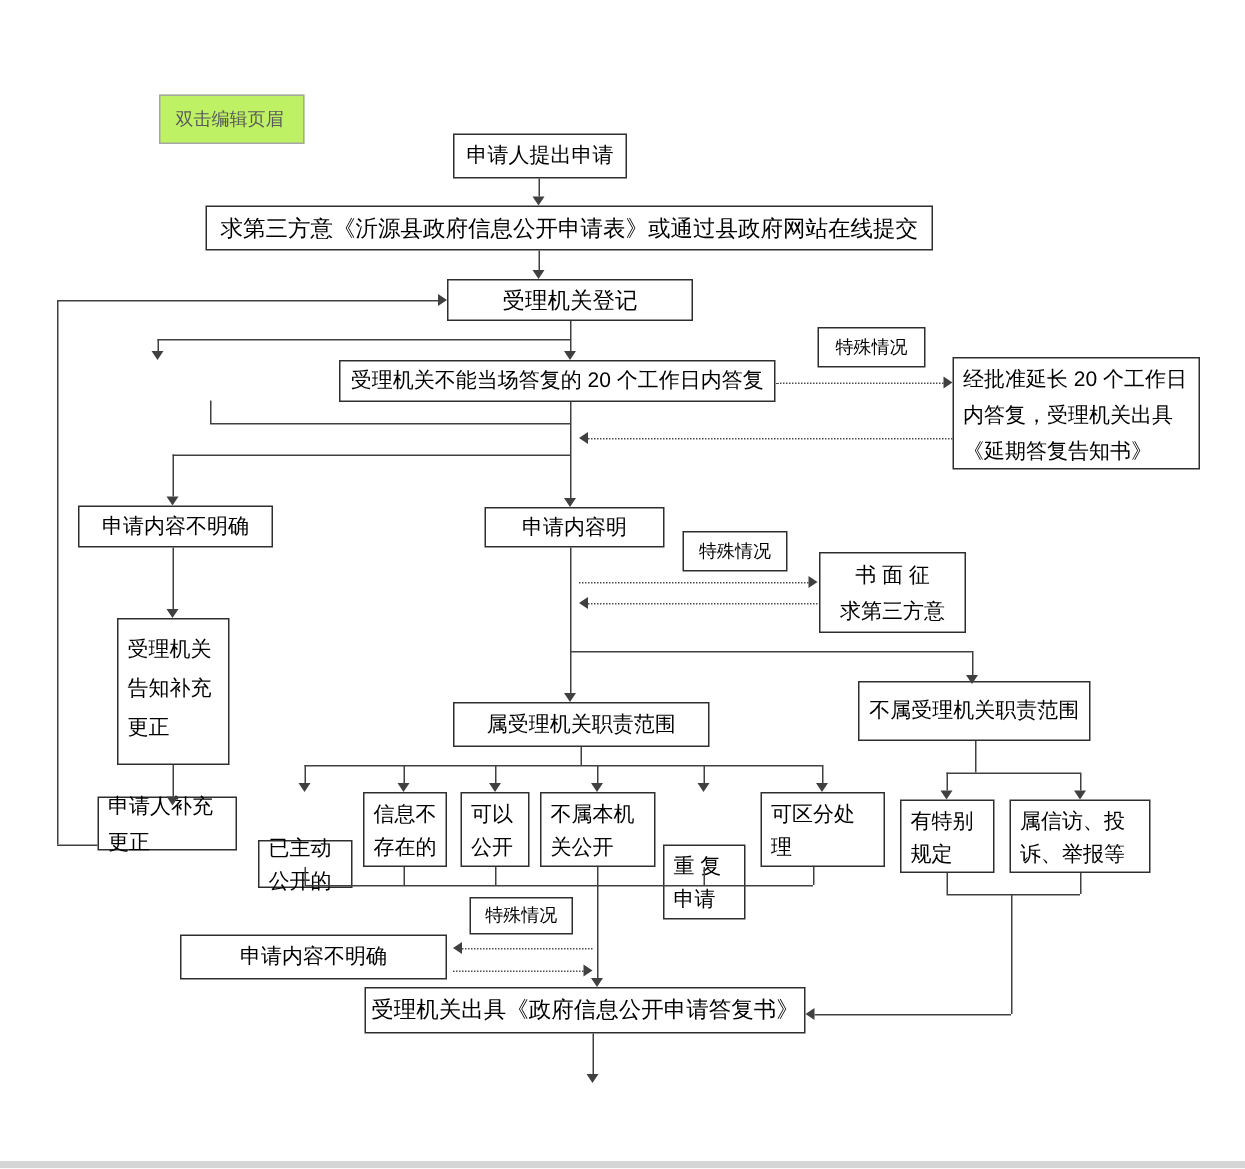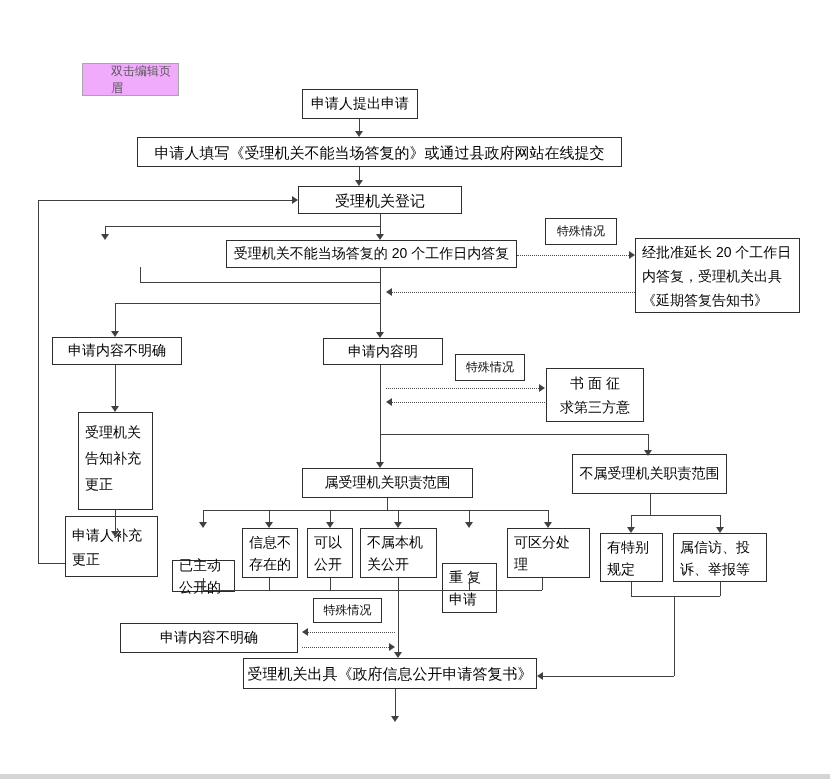--- a/index.html
+++ b/index.html
@@ -13,41 +13,41 @@
     text-align:center;font-size:14px;line-height:1.4;white-space:pre-line;
   }
   .fs12{font-size:12px;}
   .fs15{font-size:15px;}
   .alignleft{justify-content:flex-start;text-align:left;padding-left:6px;}
   .lh24{line-height:24px;}
   .lh26{line-height:26px;}
   .lh22{line-height:22px;}
   .hint{
     position:absolute;box-sizing:border-box;border:1px solid #a6a6a6;color:#595959;
-    font-size:12px;display:flex;align-items:center;padding-left:28px;background:#f0abfc;
+    font-size:12px;display:flex;align-items:center;padding-left:10px;background:#bef264;margin-left:24px;
   }
   .vl{position:absolute;width:1px;background:#404040;}
   .hl{position:absolute;height:1px;background:#404040;}
   .hd{position:absolute;height:0;border-top:1px dotted #4d4d4d;}
   .arr{position:absolute;width:0;height:0;border-style:solid;}
   .arr-down{border-width:6px 4px 0 4px;border-color:#404040 transparent transparent transparent;}
   .arr-right{border-width:4px 0 4px 6px;border-color:transparent transparent transparent #404040;}
   .arr-left{border-width:4px 6px 4px 0;border-color:transparent #404040 transparent transparent;}
   .bottom-edge{position:absolute;left:0;top:774px;width:830px;height:5px;background:#d5d5d5;}
 </style>
 </head>
 <body>
 
 <div id="canvas">
 
   <div class="hint" style="left:82px;top:63px;width:97px;height:33px;">双击编辑页眉</div>
 
   <div class="node" style="left:302px;top:89px;width:116px;height:30px;">申请人提出申请</div>
 
-  <div class="node fs15" style="left:137px;top:137px;width:485px;height:30px;">申请人填写《受理机关不能当场答复的》或通过县政府网站在线提交</div>
+  <div class="node fs15" style="left:137px;top:137px;width:485px;height:30px;">求第三方意《沂源县政府信息公开申请表》或通过县政府网站在线提交</div>
 
   <div class="node fs15" style="left:298px;top:186px;width:164px;height:28px;">受理机关登记</div>
 
 
   <div class="node" style="left:226px;top:240px;width:291px;height:28px;">受理机关不能当场答复的 20 个工作日内答复</div>
 
   <div class="node fs12" style="left:545px;top:218px;width:72px;height:27px;">特殊情况</div>
 
   <div class="node alignleft lh24" style="left:635px;top:238px;width:165px;height:75px;">经批准延长 20 个工作日
 内答复，受理机关出具
@@ -81,21 +81,21 @@
   <div class="node alignleft lh22" style="left:442px;top:528px;width:55px;height:50px;margin-top:35px;">重 复
 申请</div>
 
   <div class="node alignleft lh22" style="left:507px;top:528px;width:83px;height:50px;">可区分处
 理</div>
 
   <div class="node alignleft lh26" style="left:78px;top:412px;width:75px;height:98px;align-items:flex-start;padding-top:6px;">受理机关
 告知补充
 更正</div>
 
-  <div class="node alignleft lh24" style="left:65px;top:516px;width:93px;height:61px;">申请人补充
+  <div class="node alignleft lh24" style="left:65px;top:531px;width:93px;height:36px;">申请人补充
 更正</div>
 
   <div class="node alignleft lh22" style="left:600px;top:533px;width:63px;height:49px;">有特别
 规定</div>
 
   <div class="node alignleft lh22" style="left:673px;top:533px;width:94px;height:49px;">属信访、投
 诉、举报等</div>
 
   <div class="node fs12" style="left:313px;top:598px;width:69px;height:25px;">特殊情况</div>
 

